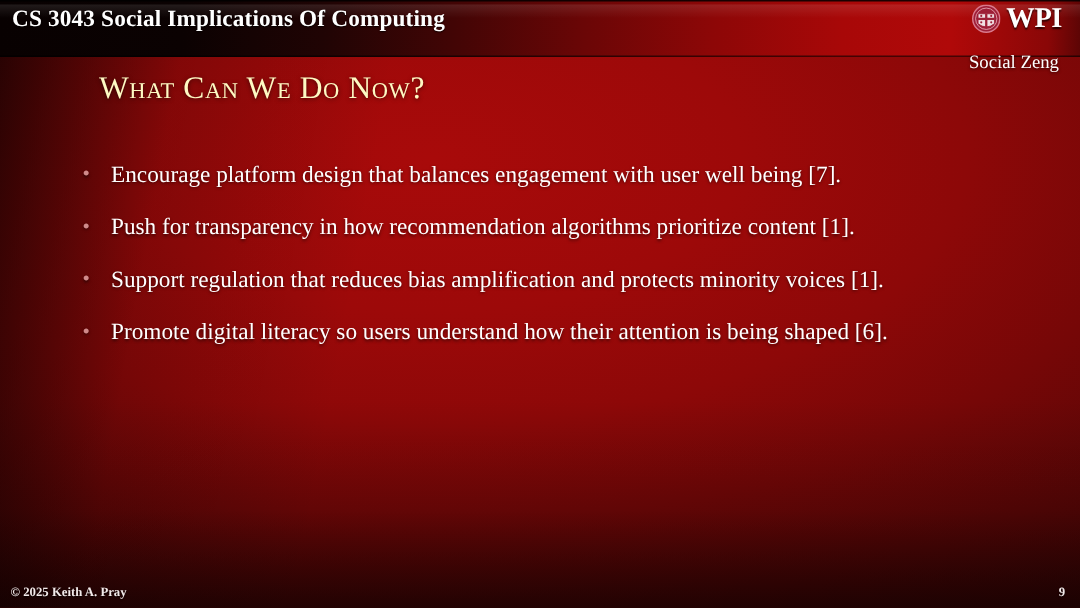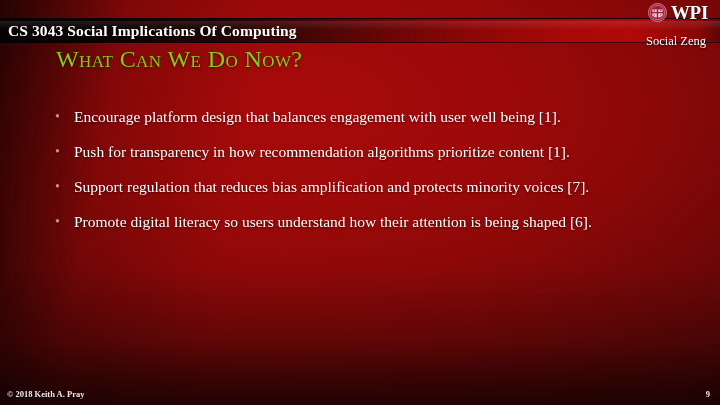--- a/index.html
+++ b/index.html
@@ -35,23 +35,23 @@
     position: absolute;
     inset: 0;
     background:
       linear-gradient(100deg, rgba(10,1,1,0.80) 0%, rgba(10,1,1,0.18) 16%, rgba(0,0,0,0) 34%),
       linear-gradient(0deg, rgba(12,1,1,0.72) 0%, rgba(12,1,1,0.20) 16%, rgba(0,0,0,0) 34%);
   }
 
   
   #header-bar {
     position: absolute;
-    left: 0; top: 18px;
+    left: 0; top: 0;
     width: 720px;
-    height: 25px;
+    height: 38px;
     background:
       linear-gradient(92deg,
         #080101 0%,
         #0b0202 17%,
         #200404 30%,
         #420505 42%,
         #6a0606 54%,
         #8d0707 66%,
         #a80808 78%,
         #b00909 88%,
@@ -113,25 +113,25 @@
     top: 34px;
     font-size: 12.5px;
     color: #ffffff;
     white-space: nowrap;
     text-shadow: 0 1px 2px rgba(0,0,0,0.65);
   }
 
   
   #slide-title {
     position: absolute;
-    left: 56px;
+    left: 66px;
     top: 46px;
-    font-size: 24px;
+    font-size: 21px;
     font-variant: small-caps;
-    color: #84cc16;
+    color: #fef9c3;
     letter-spacing: 0.4px;
     white-space: nowrap;
     text-shadow: 0 1px 3px rgba(0,0,0,0.55);
   }
 
   
   #bullet-list {
     position: absolute;
     left: 55px;
     top: 106px;
@@ -210,36 +210,36 @@
   </div>
 
   <div id="presenter-name">Social Zeng</div>
 
   <div id="slide-title">What Can We Do Now?</div>
 
   <div id="bullet-list">
 
     <div class="bullet-row">
       <span class="bullet-dot">•</span>
-      <span class="bullet-text">Encourage platform design that balances engagement with user well being [1].</span>
+      <span class="bullet-text">Encourage platform design that balances engagement with user well being [7].</span>
     </div>
 
     <div class="bullet-row">
       <span class="bullet-dot">•</span>
       <span class="bullet-text">Push for transparency in how recommendation algorithms prioritize content [1].</span>
     </div>
 
     <div class="bullet-row">
       <span class="bullet-dot">•</span>
-      <span class="bullet-text">Support regulation that reduces bias amplification and protects minority voices [7].</span>
+      <span class="bullet-text">Support regulation that reduces bias amplification and protects minority voices [1].</span>
     </div>
 
     <div class="bullet-row">
       <span class="bullet-dot">•</span>
       <span class="bullet-text">Promote digital literacy so users understand how their attention is being shaped [6].</span>
     </div>
 
   </div>
 
-  <div id="footer-copyright">© 2018 Keith A. Pray</div>
+  <div id="footer-copyright">© 2025 Keith A. Pray</div>
   <div id="footer-pagenum">9</div>
 
 </div>
 
 </body></html>

